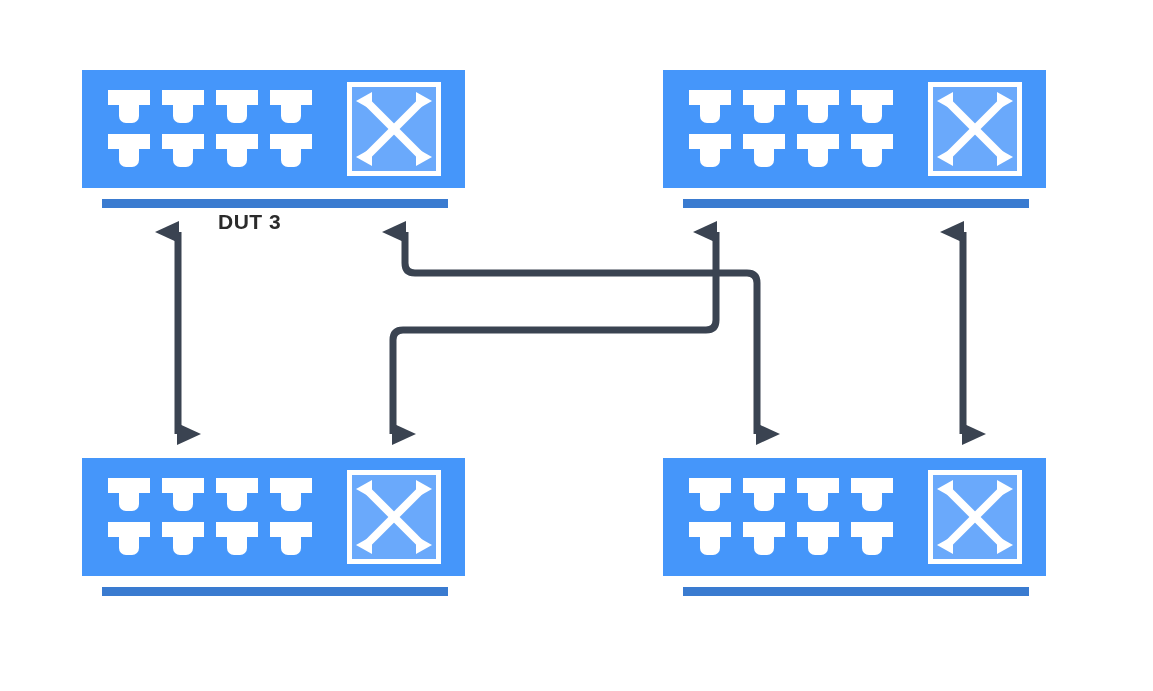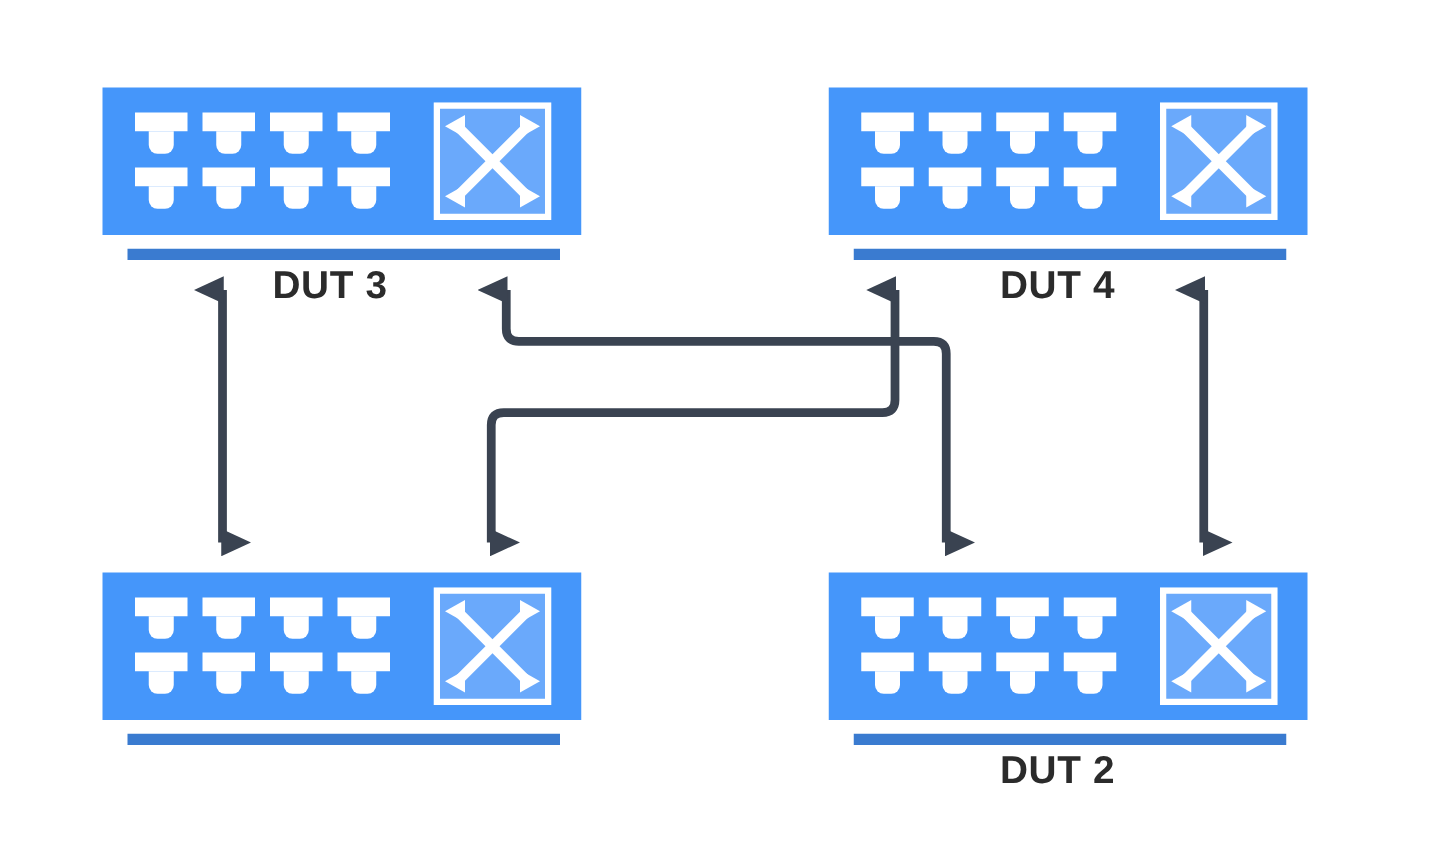--- a/index.html
+++ b/index.html
@@ -16,21 +16,21 @@
   .port{position:relative;width:42px;height:34px;}
   .port .top{position:absolute;left:0;top:0;width:42px;height:15px;background:#fff;}
   .port .tab{position:absolute;left:11px;top:15px;width:20px;height:18px;background:#fff;
              border-bottom-left-radius:7px;border-bottom-right-radius:7px;}
 
   .sw-sym{position:absolute;top:12px;width:94px;height:94px;
           background:var(--panel,#6aa9fb);border:5px solid #ffffff;box-sizing:border-box;}
   .sw-sym svg{display:block;width:100%;height:100%;}
 
   .bar{position:absolute;height:9px;background:#3a7bd0;}
-  .label{position:absolute;font-size:31px;font-weight:bold;color:#2b2b2b;
+  .label{position:absolute;font-size:21px;font-weight:bold;color:#2b2b2b;
          letter-spacing:.5px;white-space:nowrap;}
 
   .lines{position:absolute;left:0;top:0;width:1153px;height:691px;pointer-events:none;}
 </style>
 </head>
 <body>
 
 <div id="stage">
 
   <svg class="lines" viewBox="0 0 1153 691" xmlns="http://www.w3.org/2000/svg">
@@ -159,21 +159,20 @@
         <g fill="#ffffff">
           <path d="M4 14 L20 5 L20 23 Z"></path>
           <path d="M80 14 L64 5 L64 23 Z"></path>
           <path d="M4 70 L20 61 L20 79 Z"></path>
           <path d="M80 70 L64 61 L64 79 Z"></path>
         </g>
       </svg>
     </div>
   </div>
   <div class="bar" style="left:683px;top:199px;width:346px;"></div>
-  <div class="label" style="left:800px;top:210px;">DUT 4</div>
 
   <div class="device" style="left:82px;top:458px;width:383px;height:118px;">
     <div class="dev-body"></div>
     <div class="ports">
       <div class="port">
           <div class="top"></div>
           <div class="tab"></div>
         </div>
       <div class="port">
           <div class="top"></div>
@@ -266,15 +265,14 @@
         <g fill="#ffffff">
           <path d="M4 14 L20 5 L20 23 Z"></path>
           <path d="M80 14 L64 5 L64 23 Z"></path>
           <path d="M4 70 L20 61 L20 79 Z"></path>
           <path d="M80 70 L64 61 L64 79 Z"></path>
         </g>
       </svg>
     </div>
   </div>
   <div class="bar" style="left:683px;top:587px;width:346px;"></div>
-  <div class="label" style="left:800px;top:598px;">DUT 2</div>
 
 </div>
 
 </body></html>

